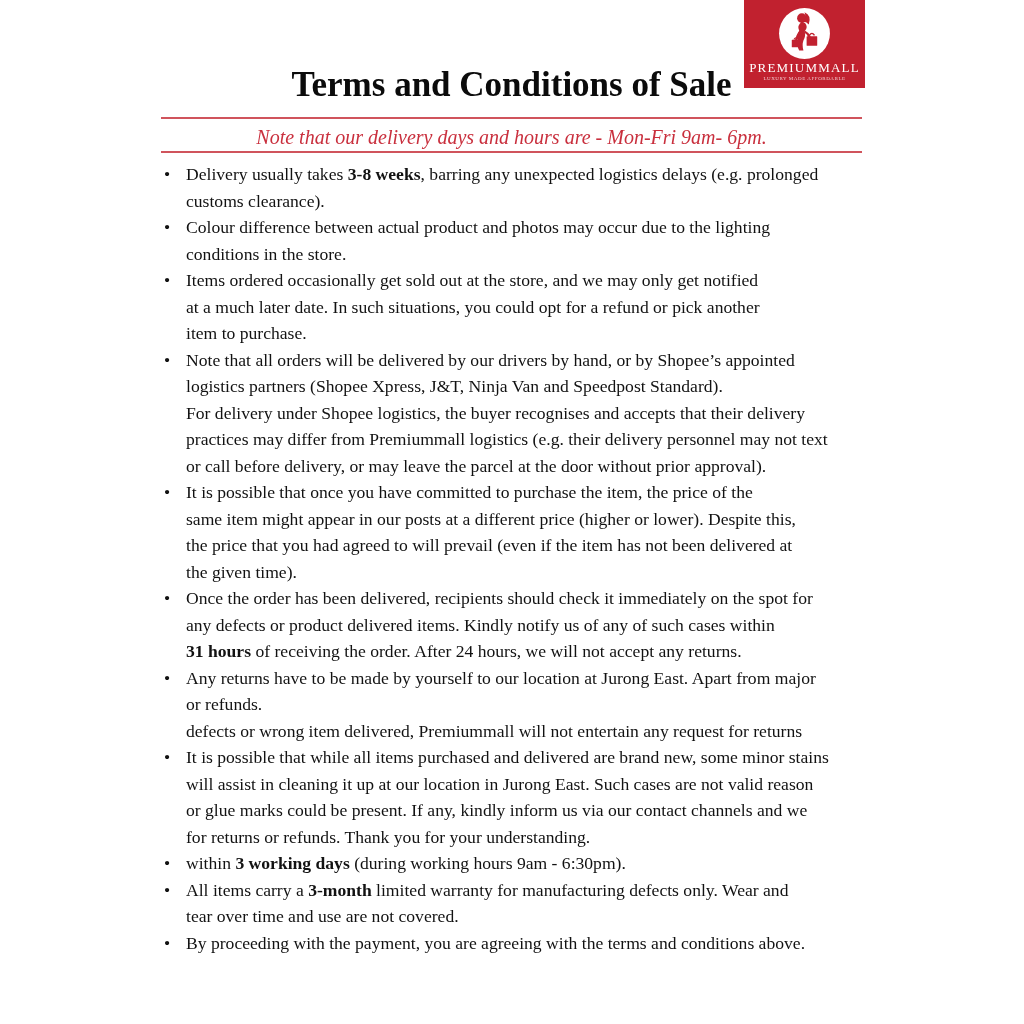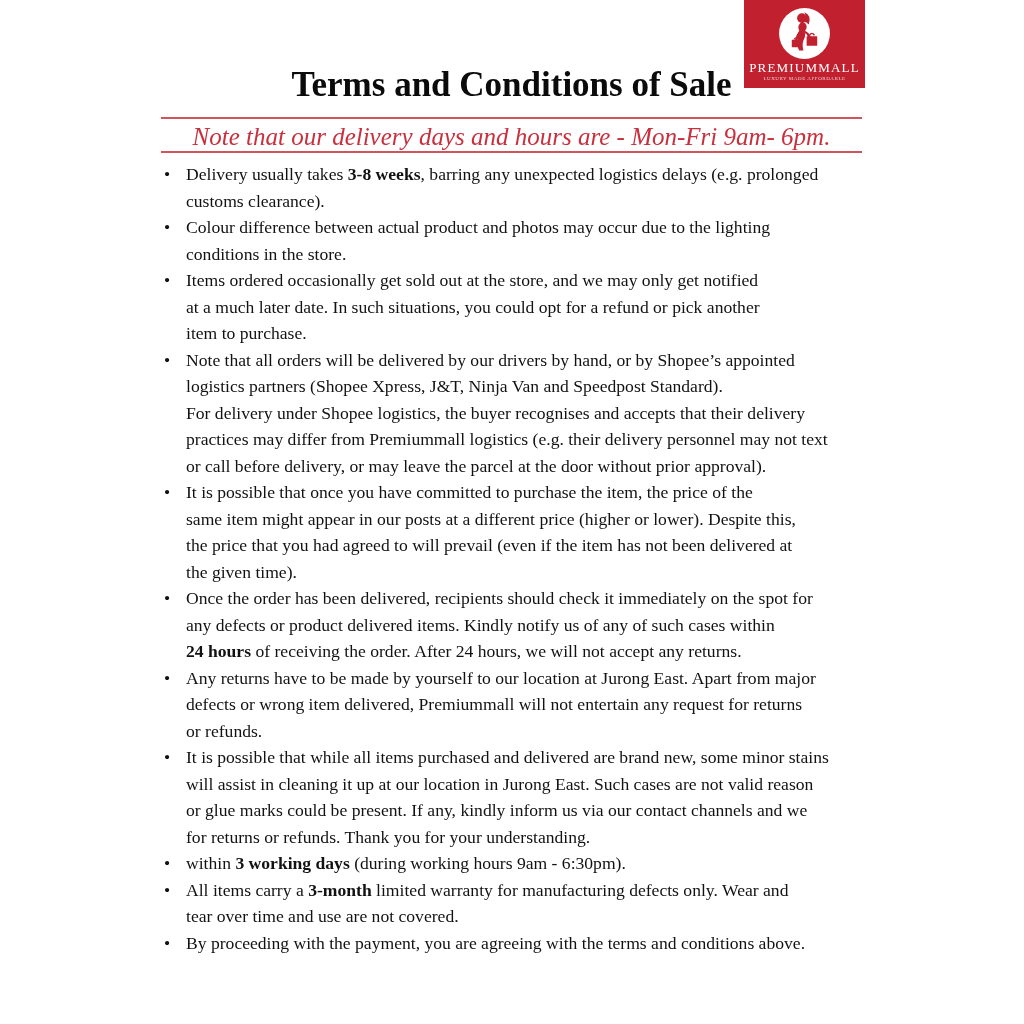--- a/index.html
+++ b/index.html
@@ -67,21 +67,21 @@
   }
   .rule-top { top: 117px; }
   .rule-bottom { top: 151px; }
   .note {
     position: absolute;
     top: 125px;
     left: 161px;
     width: 701px;
     text-align: center;
     font-style: italic;
-    font-size: 25px;
+    font-size: 20px;
     line-height: 24px;
     color: var(--note);
   }
   .terms {
     position: absolute;
     top: 161px;
     left: 161px;
     width: 716px;
     font-size: 17.6px;
     line-height: 26.5px;
@@ -167,29 +167,29 @@
           <div class="line">same item might appear in our posts at a different price (higher or lower). Despite this,</div>
           <div class="line">the price that you had agreed to will prevail (even if the item has not been delivered at</div>
           <div class="line">the given time).</div>
         </div>
       </div>
       <div class="bullet-row">
         <span class="marker">•</span>
         <div class="lines">
           <div class="line">Once the order has been delivered, recipients should check it immediately on the spot for</div>
           <div class="line">any defects or product delivered items. Kindly notify us of any of such cases within</div>
-          <div class="line"><b>24 hours</b> of receiving the order. After 24 hours, we will not accept any returns.</div>
+          <div class="line"><b>31 hours</b> of receiving the order. After 24 hours, we will not accept any returns.</div>
         </div>
       </div>
       <div class="bullet-row">
         <span class="marker">•</span>
         <div class="lines">
           <div class="line">Any returns have to be made by yourself to our location at Jurong East. Apart from major</div>
+          <div class="line">or refunds.</div>
           <div class="line">defects or wrong item delivered, Premiummall will not entertain any request for returns</div>
-          <div class="line">or refunds.</div>
         </div>
       </div>
       <div class="bullet-row">
         <span class="marker">•</span>
         <div class="lines">
           <div class="line">It is possible that while all items purchased and delivered are brand new, some minor stains</div>
           <div class="line">will assist in cleaning it up at our location in Jurong East. Such cases are not valid reason</div>
           <div class="line">or glue marks could be present. If any, kindly inform us via our contact channels and we</div>
           <div class="line">for returns or refunds. Thank you for your understanding.</div>
         </div>

